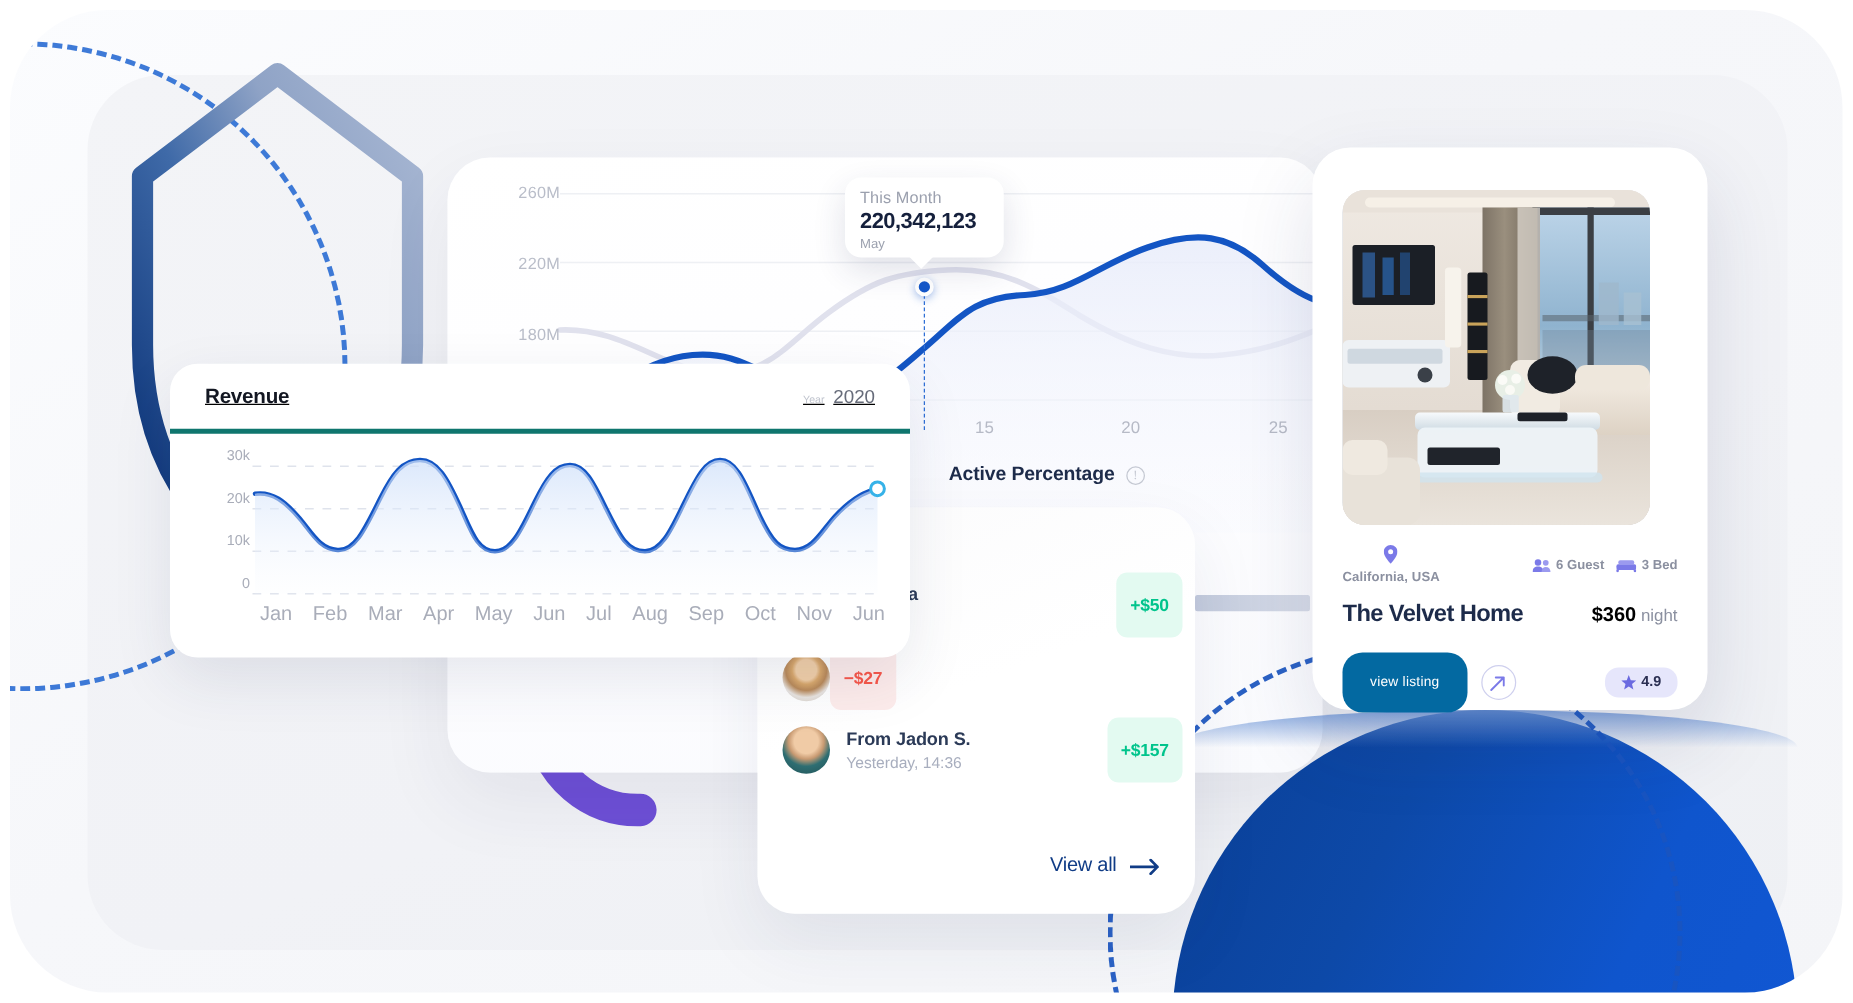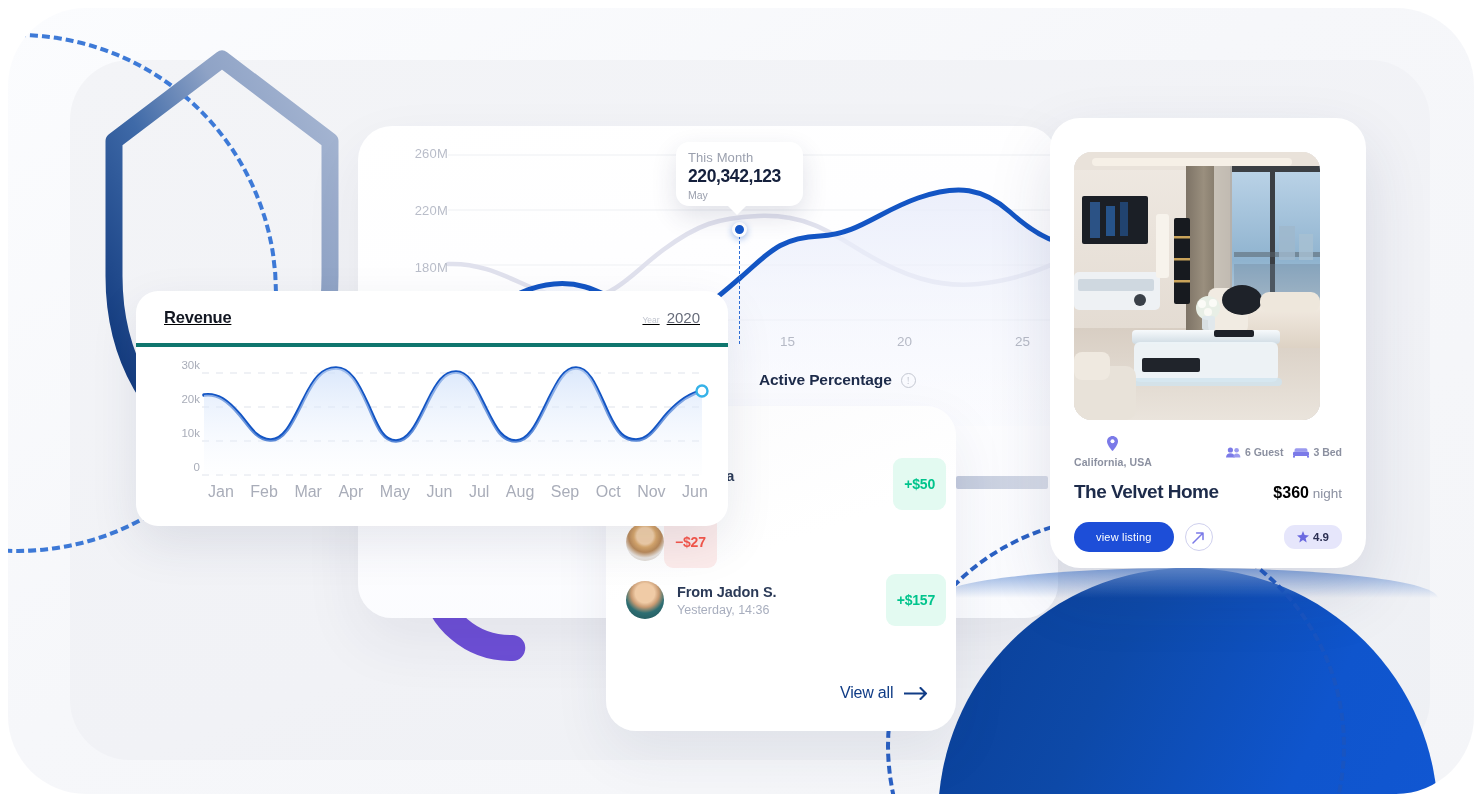--- a/index.html
+++ b/index.html
@@ -267,23 +267,23 @@
   .prop-loc-text { font-size: 10.5px; font-weight: 700; color: #8b90a0; letter-spacing: .1px; }
   .prop-specs { margin-left: auto; display: flex; align-items: center; gap: 10px; }
   .prop-spec { display: flex; align-items: center; gap: 4px; }
   .prop-spec-text { font-size: 10.5px; font-weight: 700; color: #8b90a0; }
   .prop-title-row { display: flex; align-items: baseline; margin-top: 13px; }
   .prop-title { font-size: 19px; font-weight: 700; color: #1d2b4a; letter-spacing: -.5px; }
   .prop-price { margin-left: auto; font-size: 13.5px; color: #8b90a0; }
   .prop-price b { color: #000000; font-size: 16px; }
   .prop-actions { display: flex; align-items: center; margin-top: 19px; }
   .btn-listing {
-    background: #1d4ed8; color: #fff;
+    background: #0369a1; color: #fff;
     font-size: 11px; letter-spacing: .2px;
-    padding: 0 22px; height: 30px; line-height: 30px;
+    padding: 0 22px; height: 48px; line-height: 30px;
     border-radius: 16px; border: none;
     font-family: "Liberation Sans", sans-serif;
     cursor: pointer;
   }
   .btn-arrow {
     width: 28px; height: 28px; border-radius: 50%;
     border: 1.3px solid #cfd0ee;
     margin-left: 11px;
     display: flex; align-items: center; justify-content: center;
     background: #fff; cursor: pointer;

